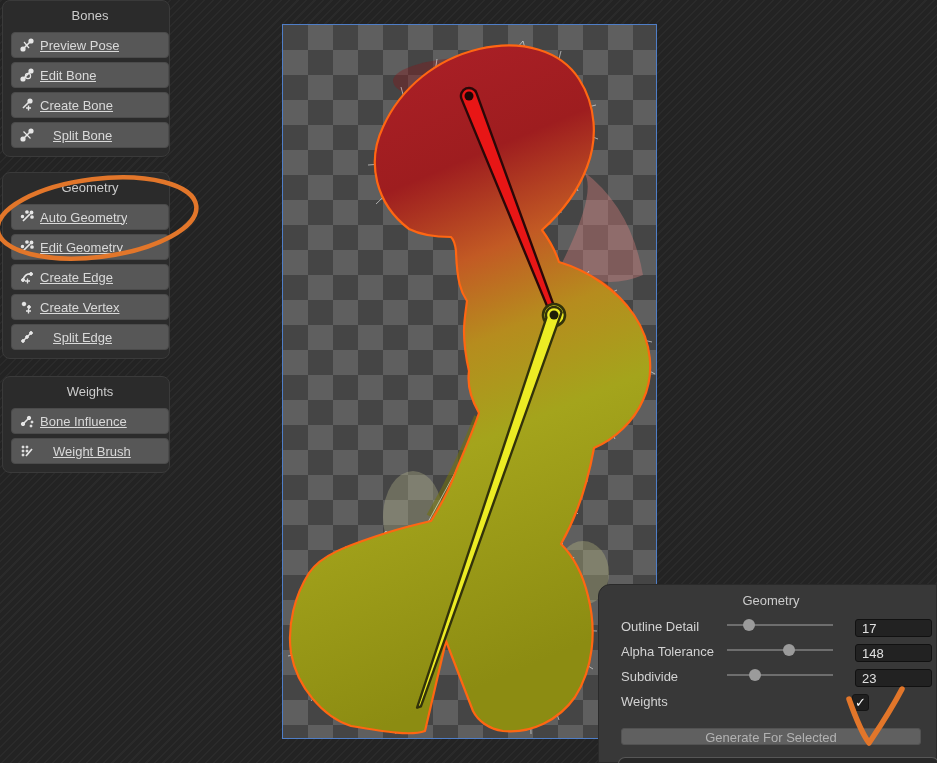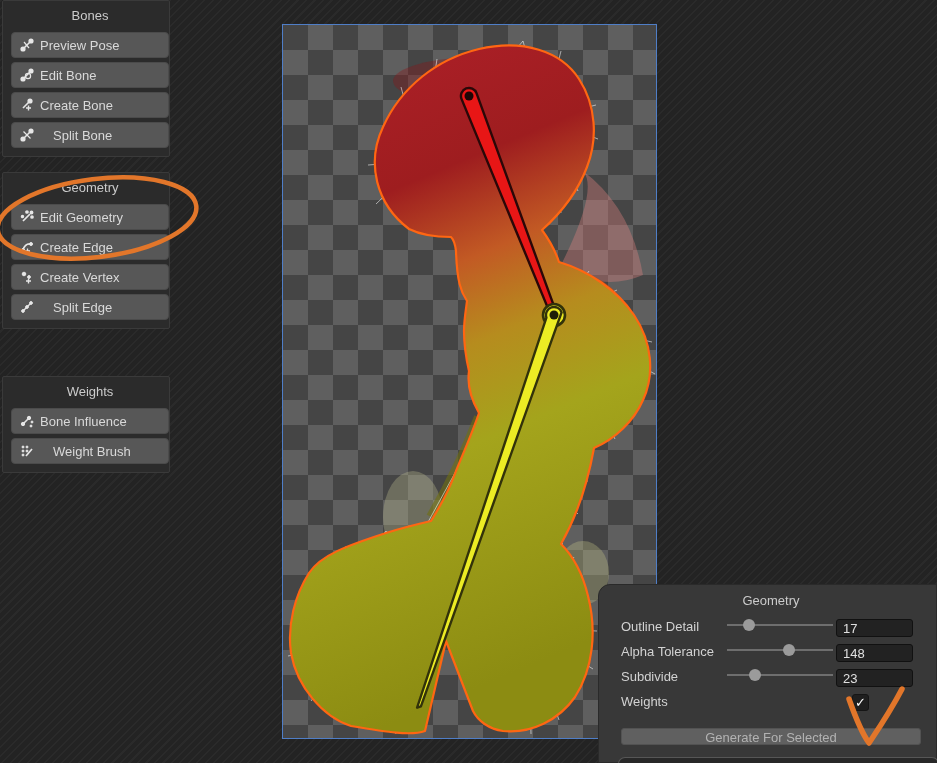--- a/index.html
+++ b/index.html
@@ -5,36 +5,36 @@
   html,body{margin:0;padding:0;}
   body{
     width:937px;height:763px;position:relative;overflow:hidden;
     background:repeating-linear-gradient(135deg,#2a2a2a 0 1.5px,#232323 1.5px 6px);
     font-family:"Liberation Sans",sans-serif;
     -webkit-font-smoothing:antialiased;
   }
   
   .panel{
     position:absolute;left:2px;width:168px;box-sizing:border-box;
-    background:#2b2b2b;border:1px solid #3a3a3a;border-radius:2px;
+    background:#2b2b2b;border:1px solid #3a3a3a;border-radius:8px;
     padding:7px 0 8px 8px;z-index:3;
   }
   .panel-title{
     text-align:center;color:#cbcbcb;font-size:13px;margin-bottom:9px;
   }
   .tool-btn{
     display:flex;align-items:center;width:100%;height:26px;margin-bottom:4px;
     background:#575757;border:1px solid #4b4b4b;border-radius:4px;
     color:#d9d9d9;font-size:13px;font-family:"Liberation Sans",sans-serif;
     padding:0 6px;box-sizing:border-box;cursor:pointer;text-align:left;
   }
   .tool-btn:last-child{margin-bottom:0;gap:13px;}
   .tool-btn .icon{width:17px;height:15px;display:inline-flex;align-items:center;justify-content:center;margin-right:5px;flex:0 0 auto;}
   .tool-btn .icon svg{display:block;}
-  .tool-btn .lbl{white-space:nowrap;overflow:hidden;}
+  .tool-btn .lbl{white-space:nowrap;overflow:hidden;text-decoration:underline;}
   
   #canvas{
     position:absolute;left:282px;top:24px;width:373px;height:713px;
     border:1px solid var(--canvas-border,#4f7ec7);box-sizing:content-box;
     background:
       repeating-conic-gradient(#5f5f5f 0% 25%, #454545 0% 50%);
     background-size:50px 50px;
     z-index:1;overflow:hidden;
   }
   #sprite-svg{position:absolute;left:0;top:0;}
@@ -44,21 +44,21 @@
     background:#383838;border:1px solid #2a2a2a;border-radius:12px 0 0 0;
     padding:8px 15px 0 22px;z-index:4;color:#d2d2d2;font-size:13px;
   }
   #inspector .insp-title{text-align:center;color:#cbcbcb;margin-bottom:11px;}
   .insp-row{display:flex;align-items:flex-start;height:25px;}
   .insp-label{width:106px;flex:0 0 auto;color:#d2d2d2;}
   .slider{position:relative;width:106px;height:12px;flex:0 0 auto;}
   .slider .track{position:absolute;left:0;right:0;top:5px;height:2px;background:#6e6e6e;}
   .slider .handle{position:absolute;top:0;width:12px;height:12px;border-radius:50%;background:#9b9b9b;}
   .num-field{
-    margin-left:3px;width:77px;height:18px;box-sizing:border-box;flex:0 0 auto;
+    margin-left:22px;width:77px;height:18px;box-sizing:border-box;flex:0 0 auto;
     background:#222222;border:1px solid #111111;border-radius:3px;
     color:#e0e0e0;font-size:13px;font-family:"Liberation Sans",sans-serif;
     padding:0 0 0 6px;outline:none;
   }
   .checkbox{
     margin-left:125px;width:17px;height:17px;background:#1f1f1f;border:1px solid #151515;
     border-radius:3px;color:#ffffff;font-size:13px;line-height:16px;text-align:center;
     cursor:pointer;box-sizing:border-box;
   }
   #generate-btn{
@@ -262,20 +262,34 @@
         <svg width="14" height="14" viewBox="0 0 14 14">
           <g stroke="#e6e6e6" stroke-width="1.7" fill="#e6e6e6">
             <line x1="3" y1="11" x2="10" y2="4"></line>
             <circle cx="11.5" cy="2.5" r="1.1"></circle>
             <circle cx="7" cy="2" r="1"></circle>
             <circle cx="12" cy="7" r="1"></circle>
             <circle cx="2.5" cy="6.5" r="0.9"></circle>
           </g>
         </svg>
       </span>
+    <span class="lbl">Auto Geometry</span>
+  </button>
+  <button class="tool-btn">
+    <span class="icon">
+        <svg width="14" height="14" viewBox="0 0 14 14">
+          <g stroke="#e6e6e6" stroke-width="1.7" fill="#e6e6e6">
+            <line x1="3" y1="11" x2="10" y2="4"></line>
+            <circle cx="11.5" cy="2.5" r="1.1"></circle>
+            <circle cx="7" cy="2" r="1"></circle>
+            <circle cx="12" cy="7" r="1"></circle>
+            <circle cx="2.5" cy="6.5" r="0.9"></circle>
+          </g>
+        </svg>
+      </span>
     <span class="lbl">Edit Geometry</span>
   </button>
   <button class="tool-btn">
     <span class="icon">
         <svg width="14" height="14" viewBox="0 0 14 14">
           <g fill="#e6e6e6" stroke="#e6e6e6">
             <path d="M3,10 Q5,3 11,4" fill="none" stroke-width="1.5"></path>
             <circle cx="3" cy="10" r="1.5"></circle>
             <circle cx="11" cy="4" r="1.5"></circle>
             <path d="M5,11 h5 M7.5,8.5 v5" fill="none" stroke-width="1.3"></path>

